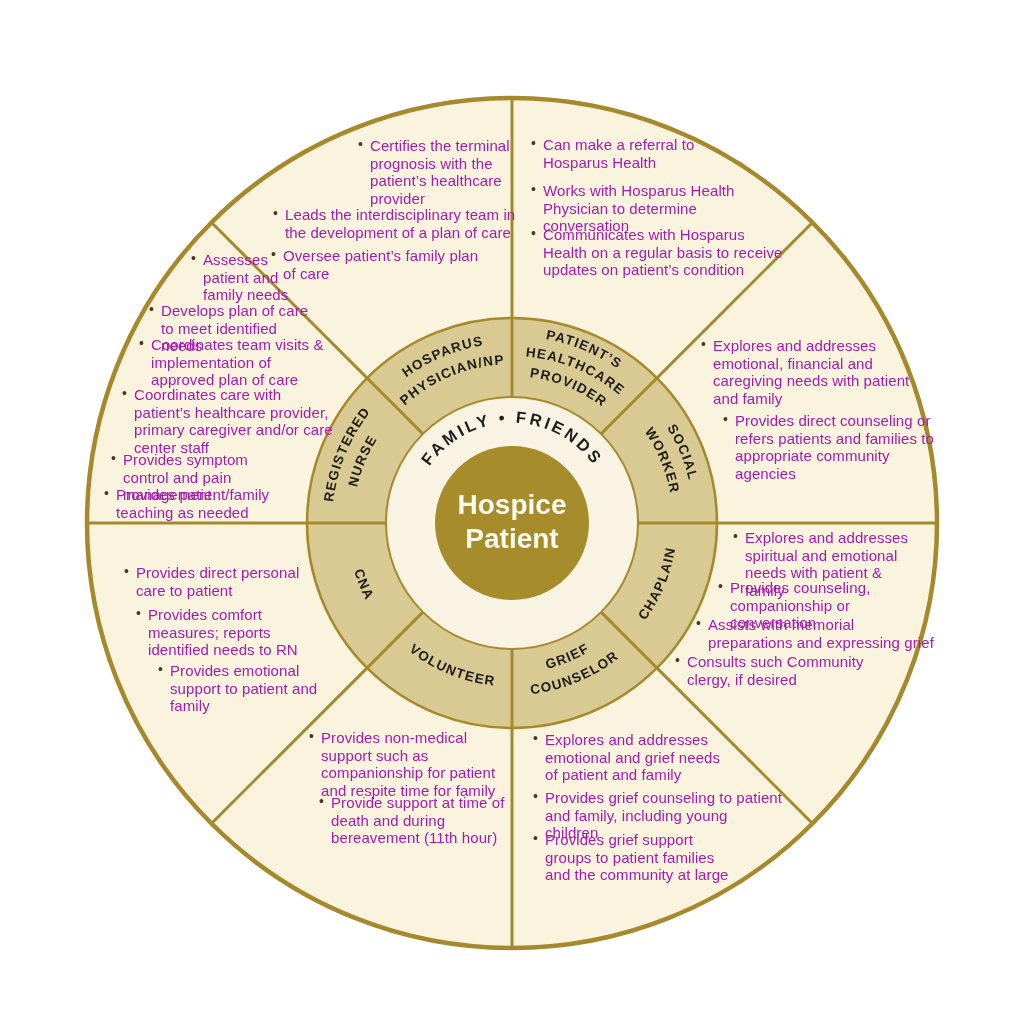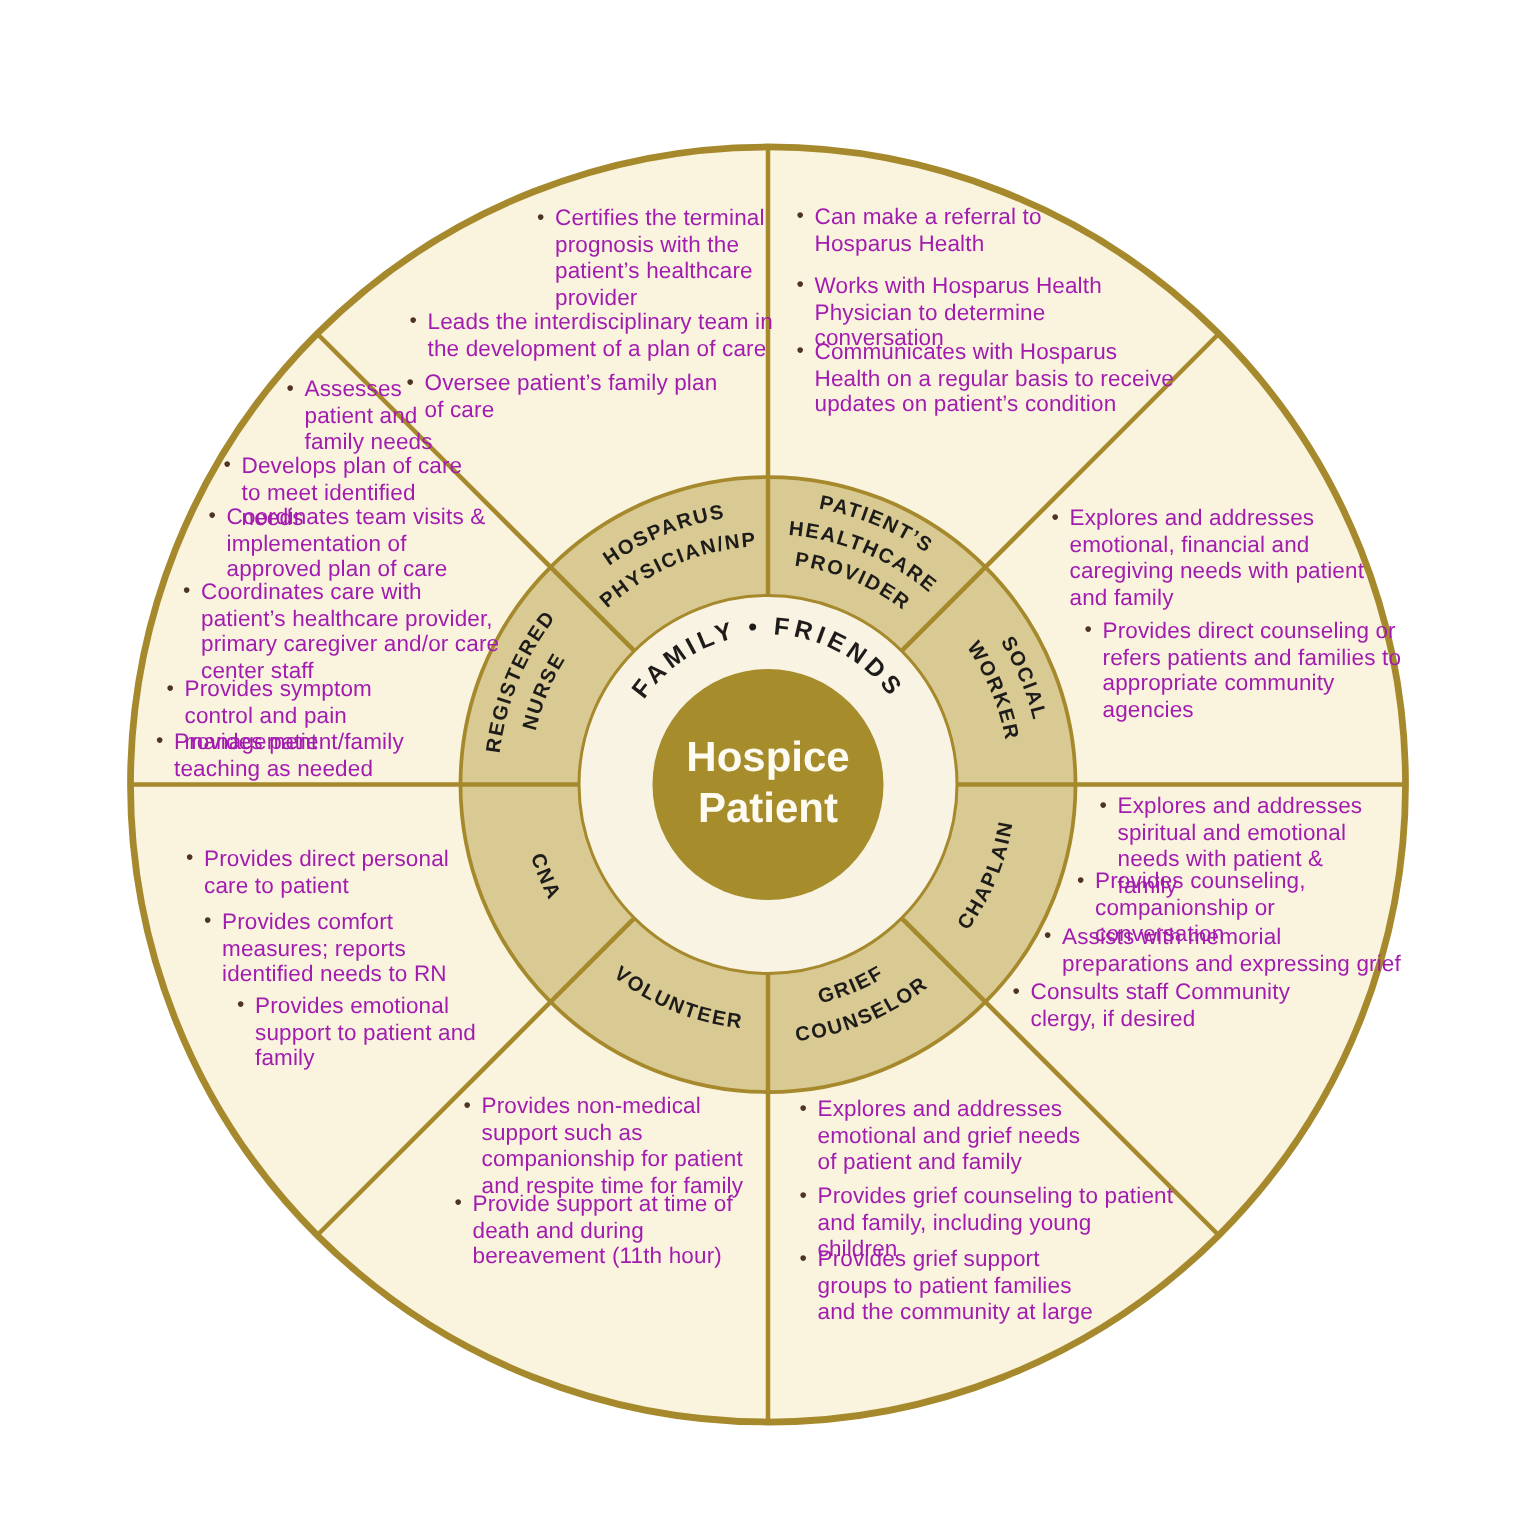--- a/index.html
+++ b/index.html
@@ -157,28 +157,28 @@
   <div class="bullet" style="left:530px;top:136px;width:160px">Can make a referral to Hosparus Health</div>
   <div class="bullet" style="left:530px;top:182px;width:215px">Works with Hosparus Health Physician to determine conversation</div>
   <div class="bullet" style="left:700px;top:337px;width:200px">Explores and addresses emotional, financial and caregiving needs with patient and family</div>
 
   <div class="bullet" style="left:530px;top:226px;width:250px">Communicates with Hosparus Health on a regular basis to receive updates on patient’s condition</div>
   <div class="bullet" style="left:722px;top:412px;width:200px">Provides direct counseling or refers patients and families to appropriate community agencies</div>
 
   <div class="bullet" style="left:732px;top:529px;width:175px">Explores and addresses spiritual and emotional needs with patient &amp; family</div>
   <div class="bullet" style="left:717px;top:579px;width:205px">Provides counseling, companionship or conversation</div>
   <div class="bullet" style="left:695px;top:616px;width:230px">Assists with memorial preparations and expressing grief</div>
-  <div class="bullet" style="left:674px;top:653px;width:215px">Consults staff Community clergy, if desired</div>
+  <div class="bullet" style="left:674px;top:653px;width:215px">Consults such Community clergy, if desired</div>
 
   <div class="bullet" style="left:532px;top:731px;width:190px">Explores and addresses emotional and grief needs of patient and family</div>
   <div class="bullet" style="left:532px;top:831px;width:195px">Provides grief support groups to patient families and the community at large</div>
   <div class="bullet" style="left:532px;top:789px;width:240px">Provides grief counseling to patient and family, including young children</div>
 
   <div class="bullet" style="left:308px;top:729px;width:195px">Provides non-medical support such as companionship for patient and respite time for family</div>
-  <div class="bullet" style="left:302px;top:794px;width:185px">Provide support at time of death and during bereavement (11th hour)</div>
+  <div class="bullet" style="left:318px;top:794px;width:185px">Provide support at time of death and during bereavement (11th hour)</div>
 
   <div class="bullet" style="left:123px;top:564px;width:170px">Provides direct personal care to patient</div>
   <div class="bullet" style="left:135px;top:606px;width:165px">Provides comfort measures; reports identified needs to RN</div>
   <div class="bullet" style="left:157px;top:662px;width:170px">Provides emotional support to patient and family</div>
 
   <div class="bullet" style="left:190px;top:251px;width:100px">Assesses patient and family needs</div>
   <div class="bullet" style="left:148px;top:302px;width:152px">Develops plan of care to meet identified needs</div>
   <div class="bullet" style="left:138px;top:336px;width:175px">Coordinates team visits &amp; implementation of approved plan of care</div>
   <div class="bullet" style="left:121px;top:386px;width:200px">Coordinates care with patient’s healthcare provider, primary caregiver and/or care center staff</div>
   <div class="bullet" style="left:110px;top:451px;width:160px">Provides symptom control and pain management</div>

